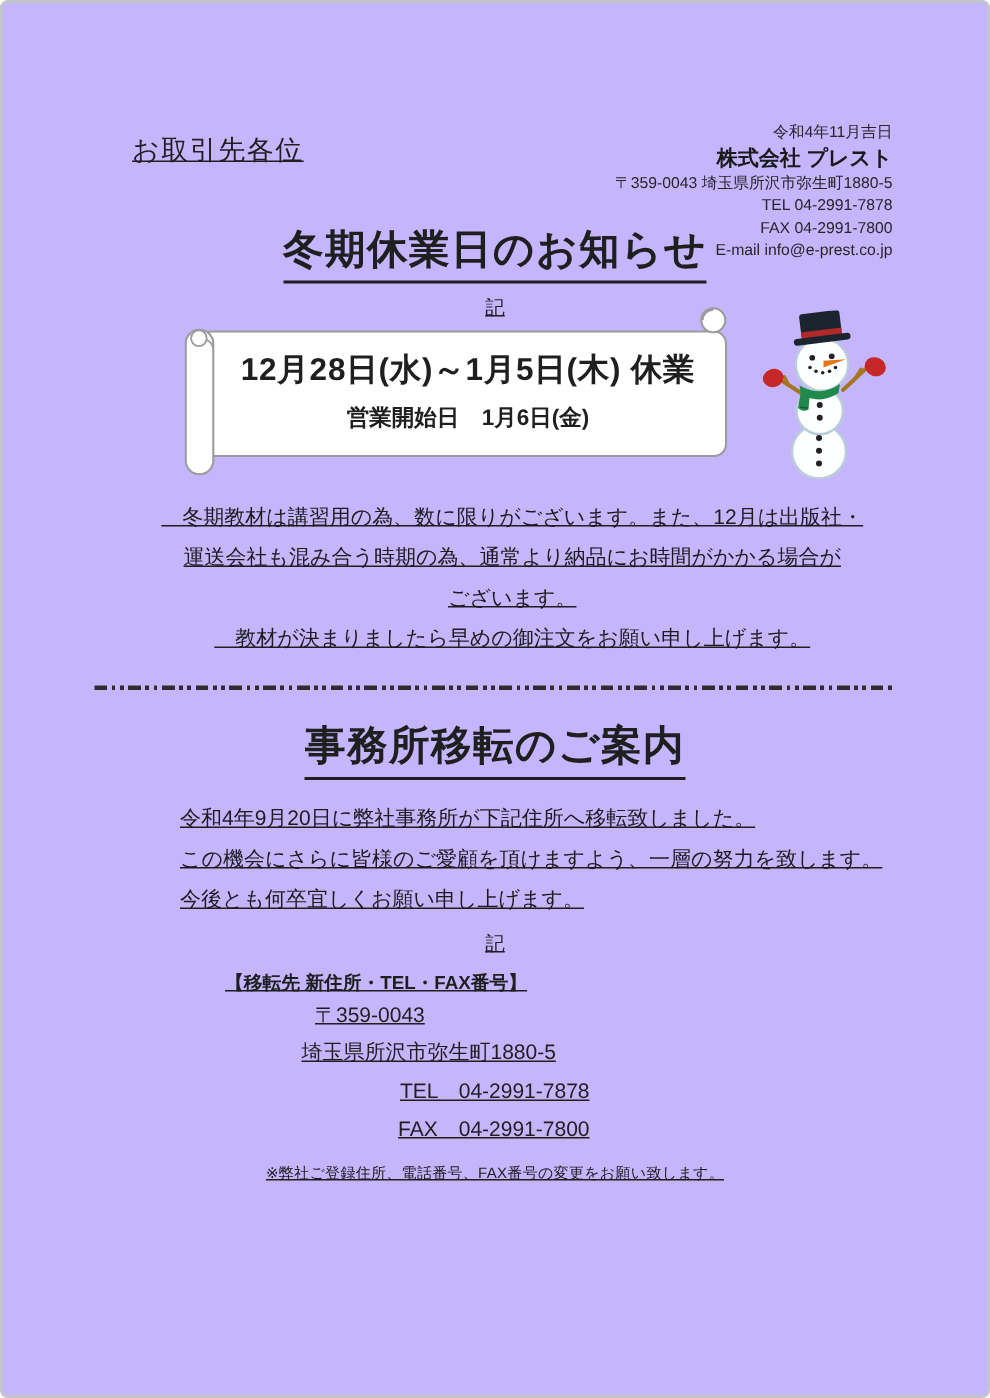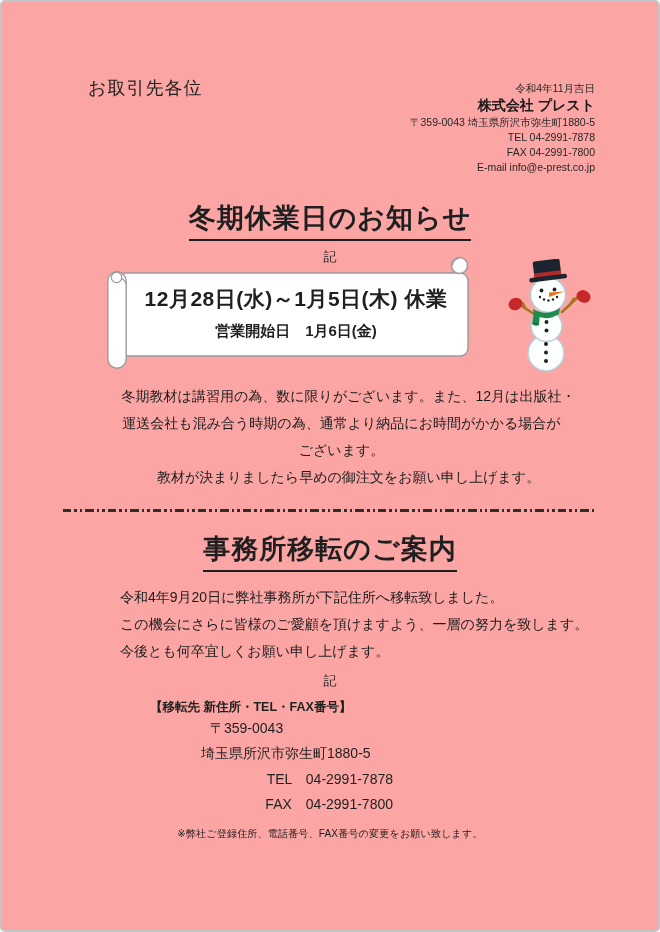--- a/index.html
+++ b/index.html
@@ -5,25 +5,26 @@
   * { margin: 0; padding: 0; box-sizing: border-box; }
   html, body { background: #ffffff; }
   body {
     width: 660px; height: 932px;
     font-family: "Liberation Sans", "DejaVu Sans", sans-serif;
     color: #1f1f1f;
   }
   .page {
     position: relative;
     width: 660px; height: 932px;
-    background: #fca5a5;
+    background: #c4b5fd;
     border: 2px solid #c3c6c9;
     border-radius: 5px;
-    padding: 0 61px;
+    padding: 12px 61px;
     overflow: hidden;
+    text-decoration: underline;
   }
 
   
   .recipient {
     margin-top: 74px;
     margin-left: 25px;
     font-size: 18px;
     letter-spacing: 1px;
   }
   .sender {
@@ -36,21 +37,21 @@
   }
   .sender .company {
     font-size: 14px;
     font-weight: bold;
     line-height: 19px;
     color: #1a1a1a;
   }
 
   
   .title-wrap { text-align: center; }
-  .title-wrap.t1 { margin-top: 100px; }
+  .title-wrap.t1 { margin-top: 36px; }
   .title-wrap.t2 { margin-top: 19px; }
   .doc-title {
     display: inline-block;
     font-size: 27px;
     font-weight: bold;
     letter-spacing: 1px;
     border-bottom: 2px solid #1f1f1f;
     padding-bottom: 3px;
   }
 
@@ -67,21 +68,21 @@
 
   .record-mark {
     text-align: center;
     font-size: 13px;
     line-height: 20px;
     margin-top: 6px;
   }
 
   
   .banner-row { position: relative; height: 116px; margin-top: -12px; }
-  .scroll-wrap { position: absolute; left: 44px; top: 0; width: 362px; height: 116px; }
+  .scroll-wrap { position: absolute; left: 60px; top: 0; width: 362px; height: 116px; }
   .scroll-wrap svg { position: absolute; left: 0; top: 0; }
   .scroll-text {
     position: absolute; left: 22px; right: 6px; top: 27px;
     text-align: center; white-space: nowrap;
   }
   .scroll-line1 { font-size: 21px; font-weight: bold; line-height: 34px; letter-spacing: 0.5px; }
   .scroll-line2 { font-size: 15px; font-weight: bold; line-height: 26px; margin-top: 2px; }
   .snowman-wrap { position: absolute; right: 2px; top: 4px; width: 92px; height: 112px; }
 
   

